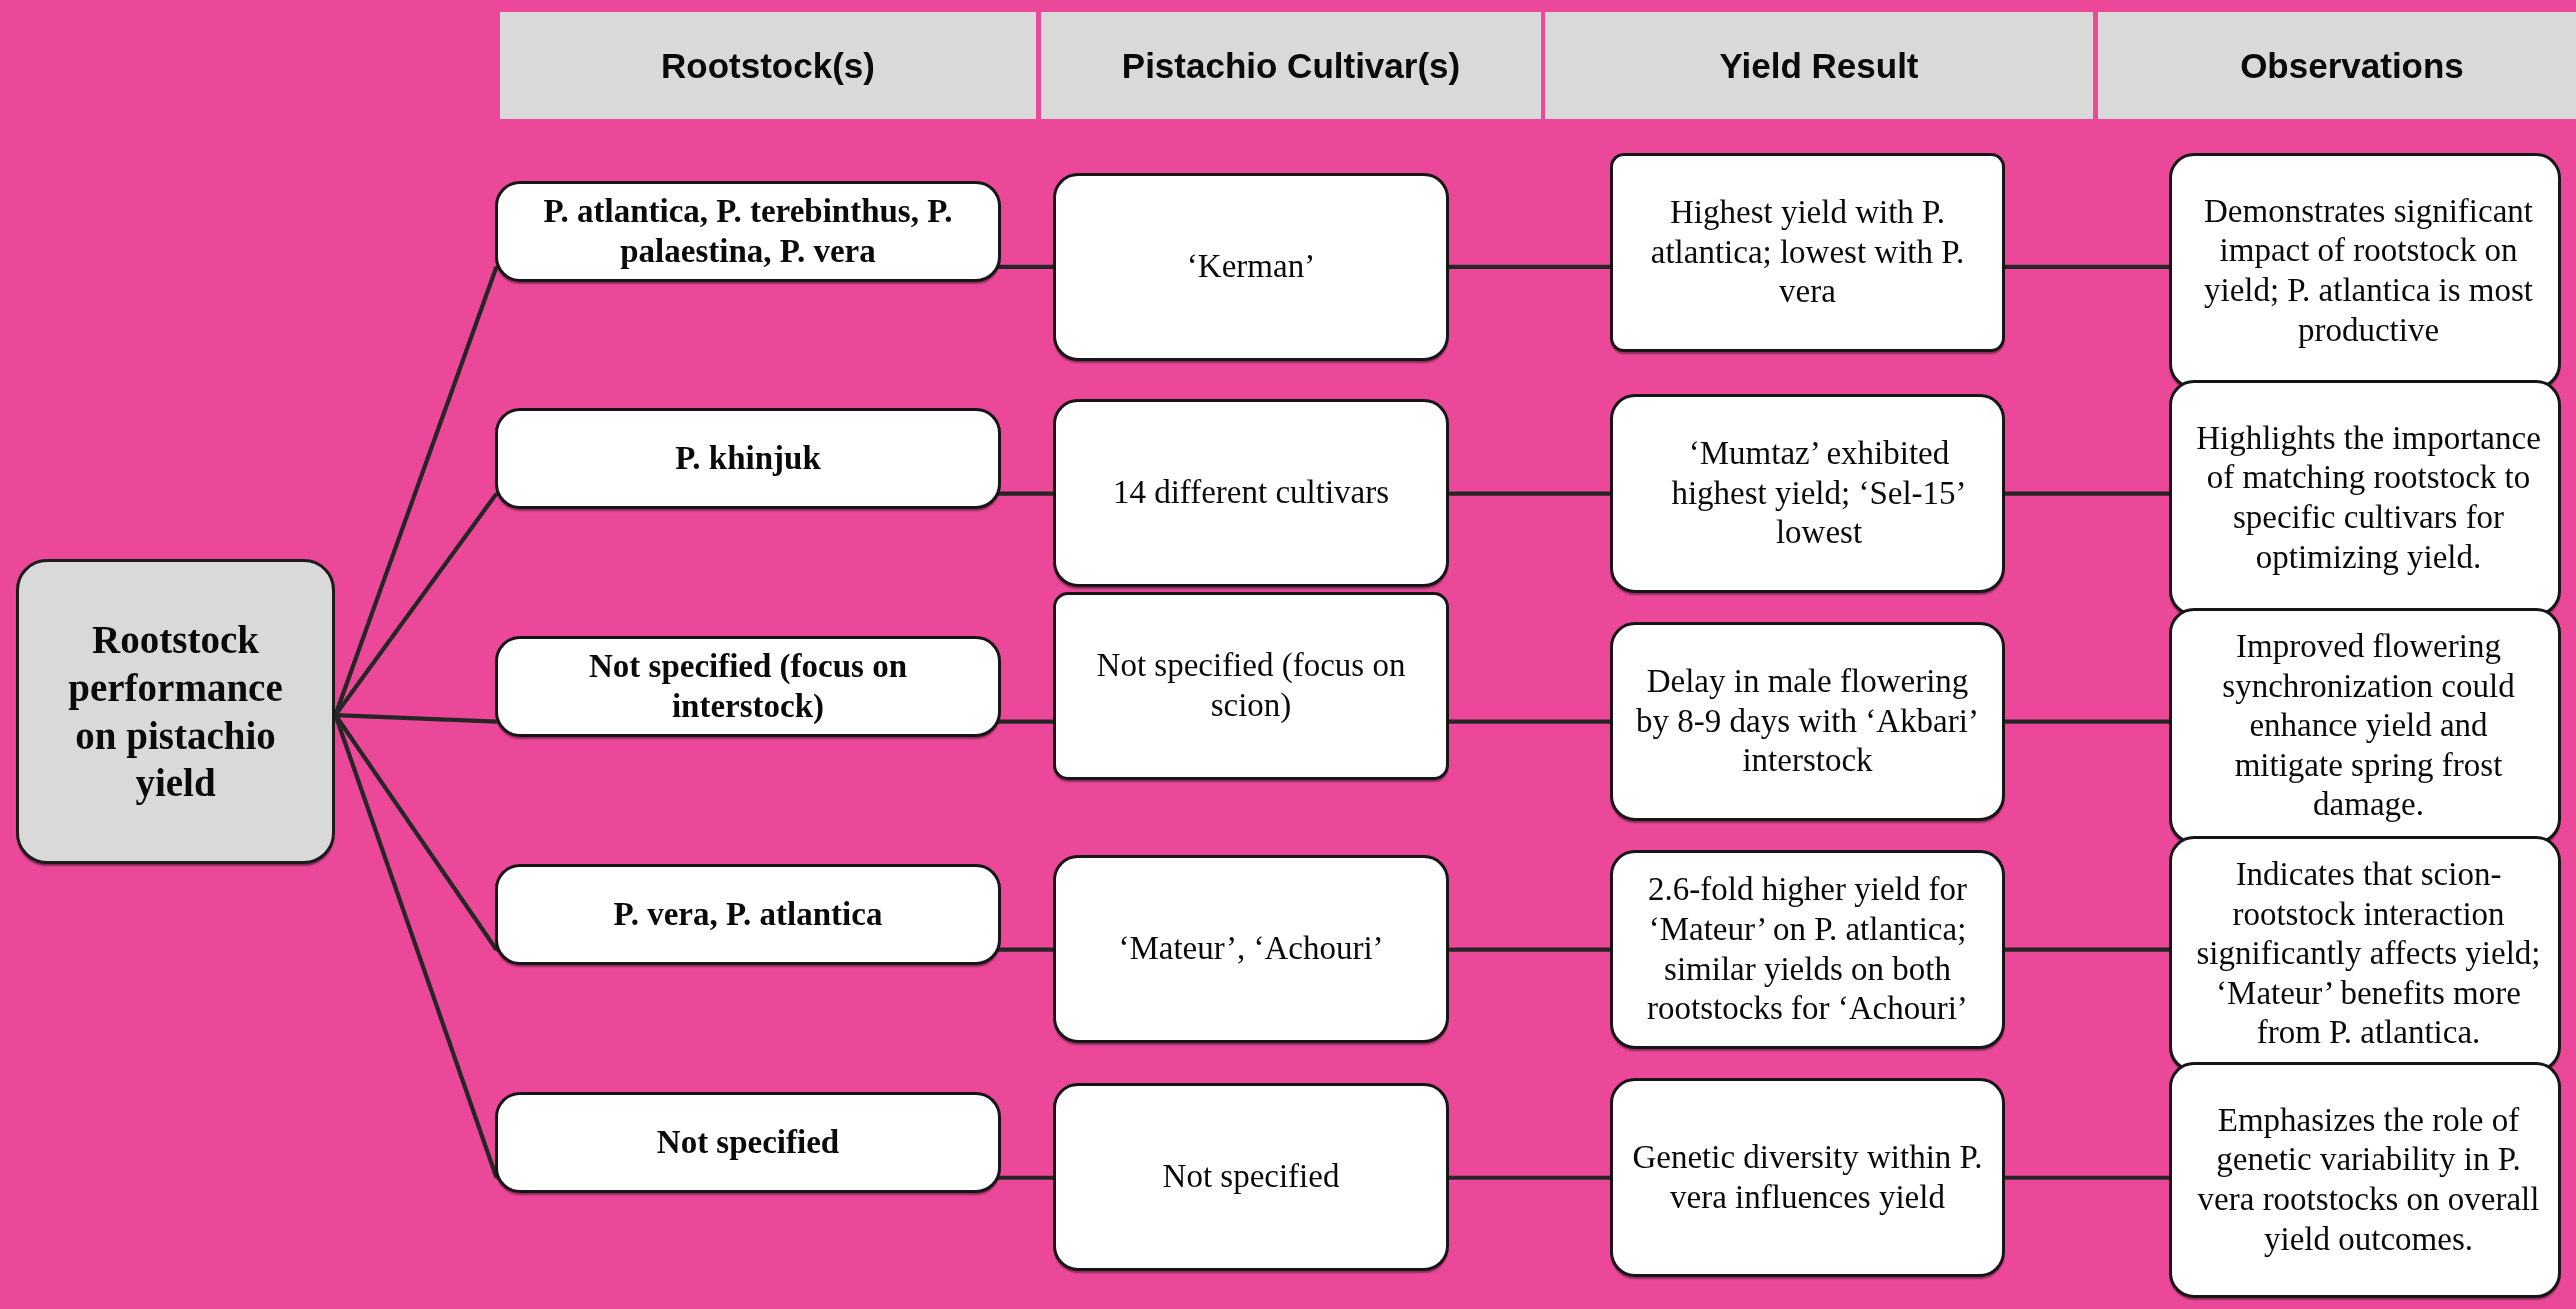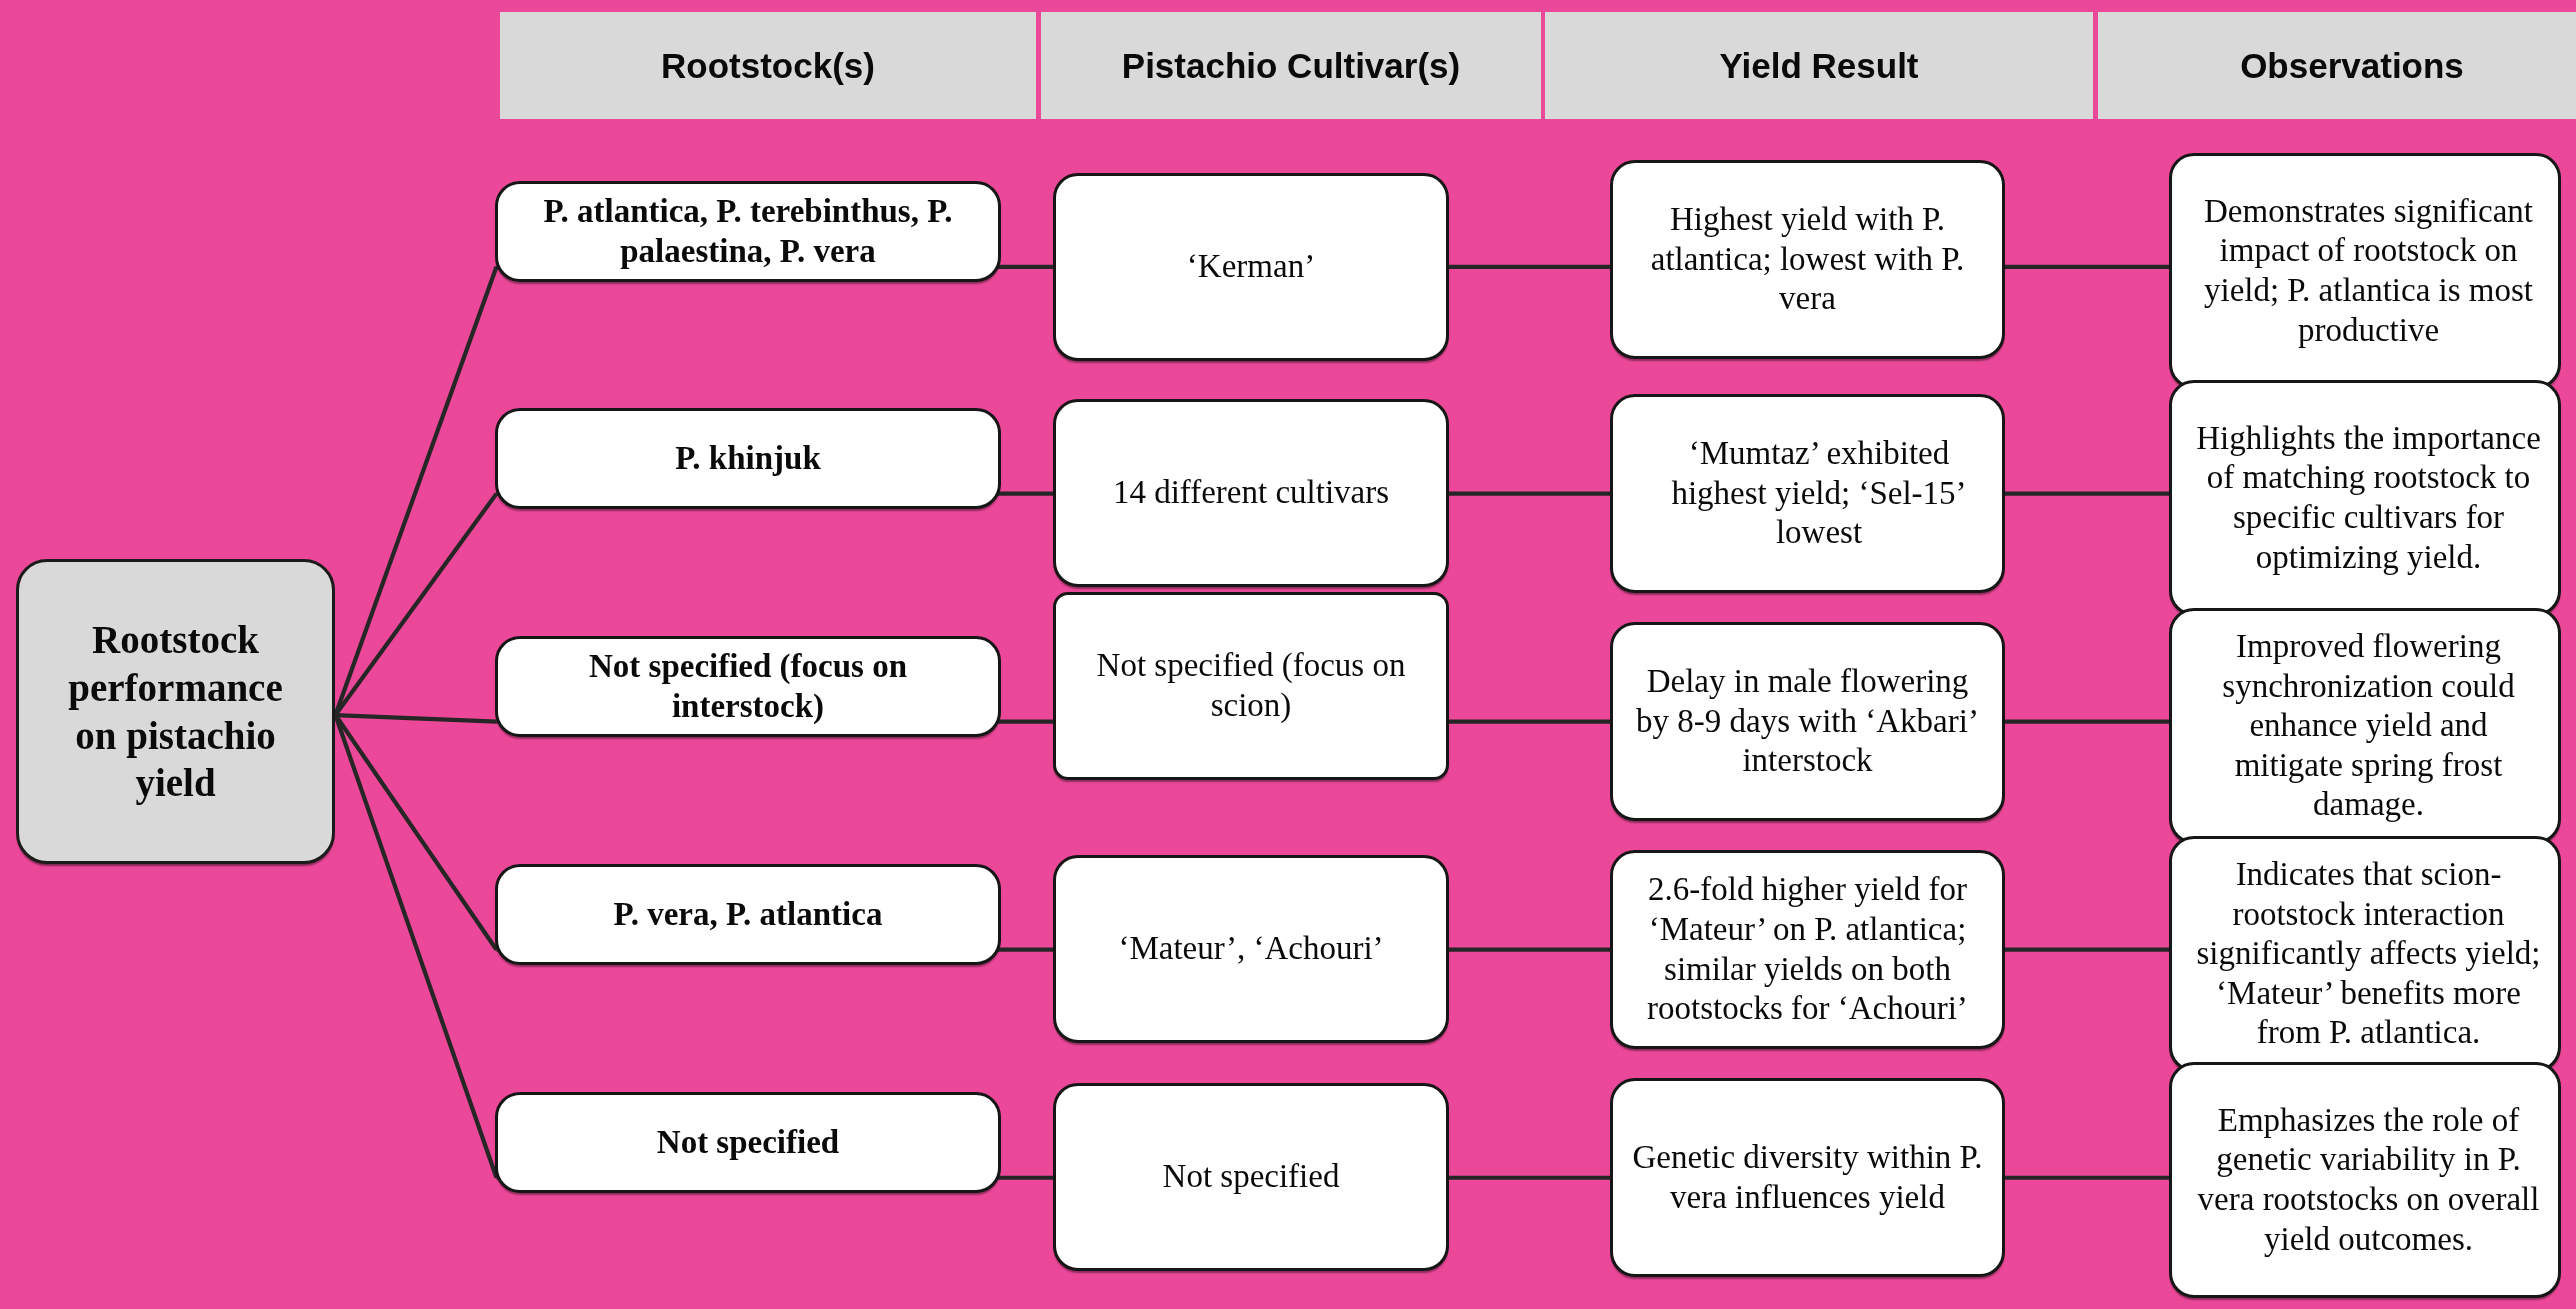--- a/index.html
+++ b/index.html
@@ -68,21 +68,21 @@
   
   .c1 { left: 495px;  width: 506px; margin-top: 16px; }
   .c2 { left: 1053px; width: 396px; }
   .c3 { left: 1610px; width: 395px; }
   .c4 { left: 2169px; width: 392px; }
   .rootstock { height: 101px; }
   .cultivar  { height: 188px; }
   .yield     { height: 199px; }
   .obs       { height: 236px; padding-left: 24px; }
   
-  .r1.rootstock { top: 165px; }  .r1.cultivar { top: 173px; }  .r1.yield { top: 160px; }  .r1.obs { top: 153px; }
+  .r1.rootstock { top: 165px; }  .r1.cultivar { top: 173px; }  .r1.yield { top: 153px; border-radius: 14px; }  .r1.obs { top: 153px; }
   .r2.rootstock { top: 392px; }  .r2.cultivar { top: 399px; }  .r2.yield { top: 394px; padding-left: 40px; }  .r2.obs { top: 380px; }
   .r3.rootstock { top: 620px; } .r3.cultivar { top: 592px; border-radius: 15px; } .r3.yield { top: 622px; } .r3.obs { top: 608px; }
   .r4.rootstock { top: 848px; } .r4.cultivar { top: 855px; } .r4.yield { top: 850px; } .r4.obs { top: 836px; }
   .r5.rootstock { top: 1076px; } .r5.cultivar { top: 1083px; } .r5.yield { top: 1078px; } .r5.obs { top: 1062px; }
 </style>
 </head>
 <body>
 
 <div id="canvas">
 

